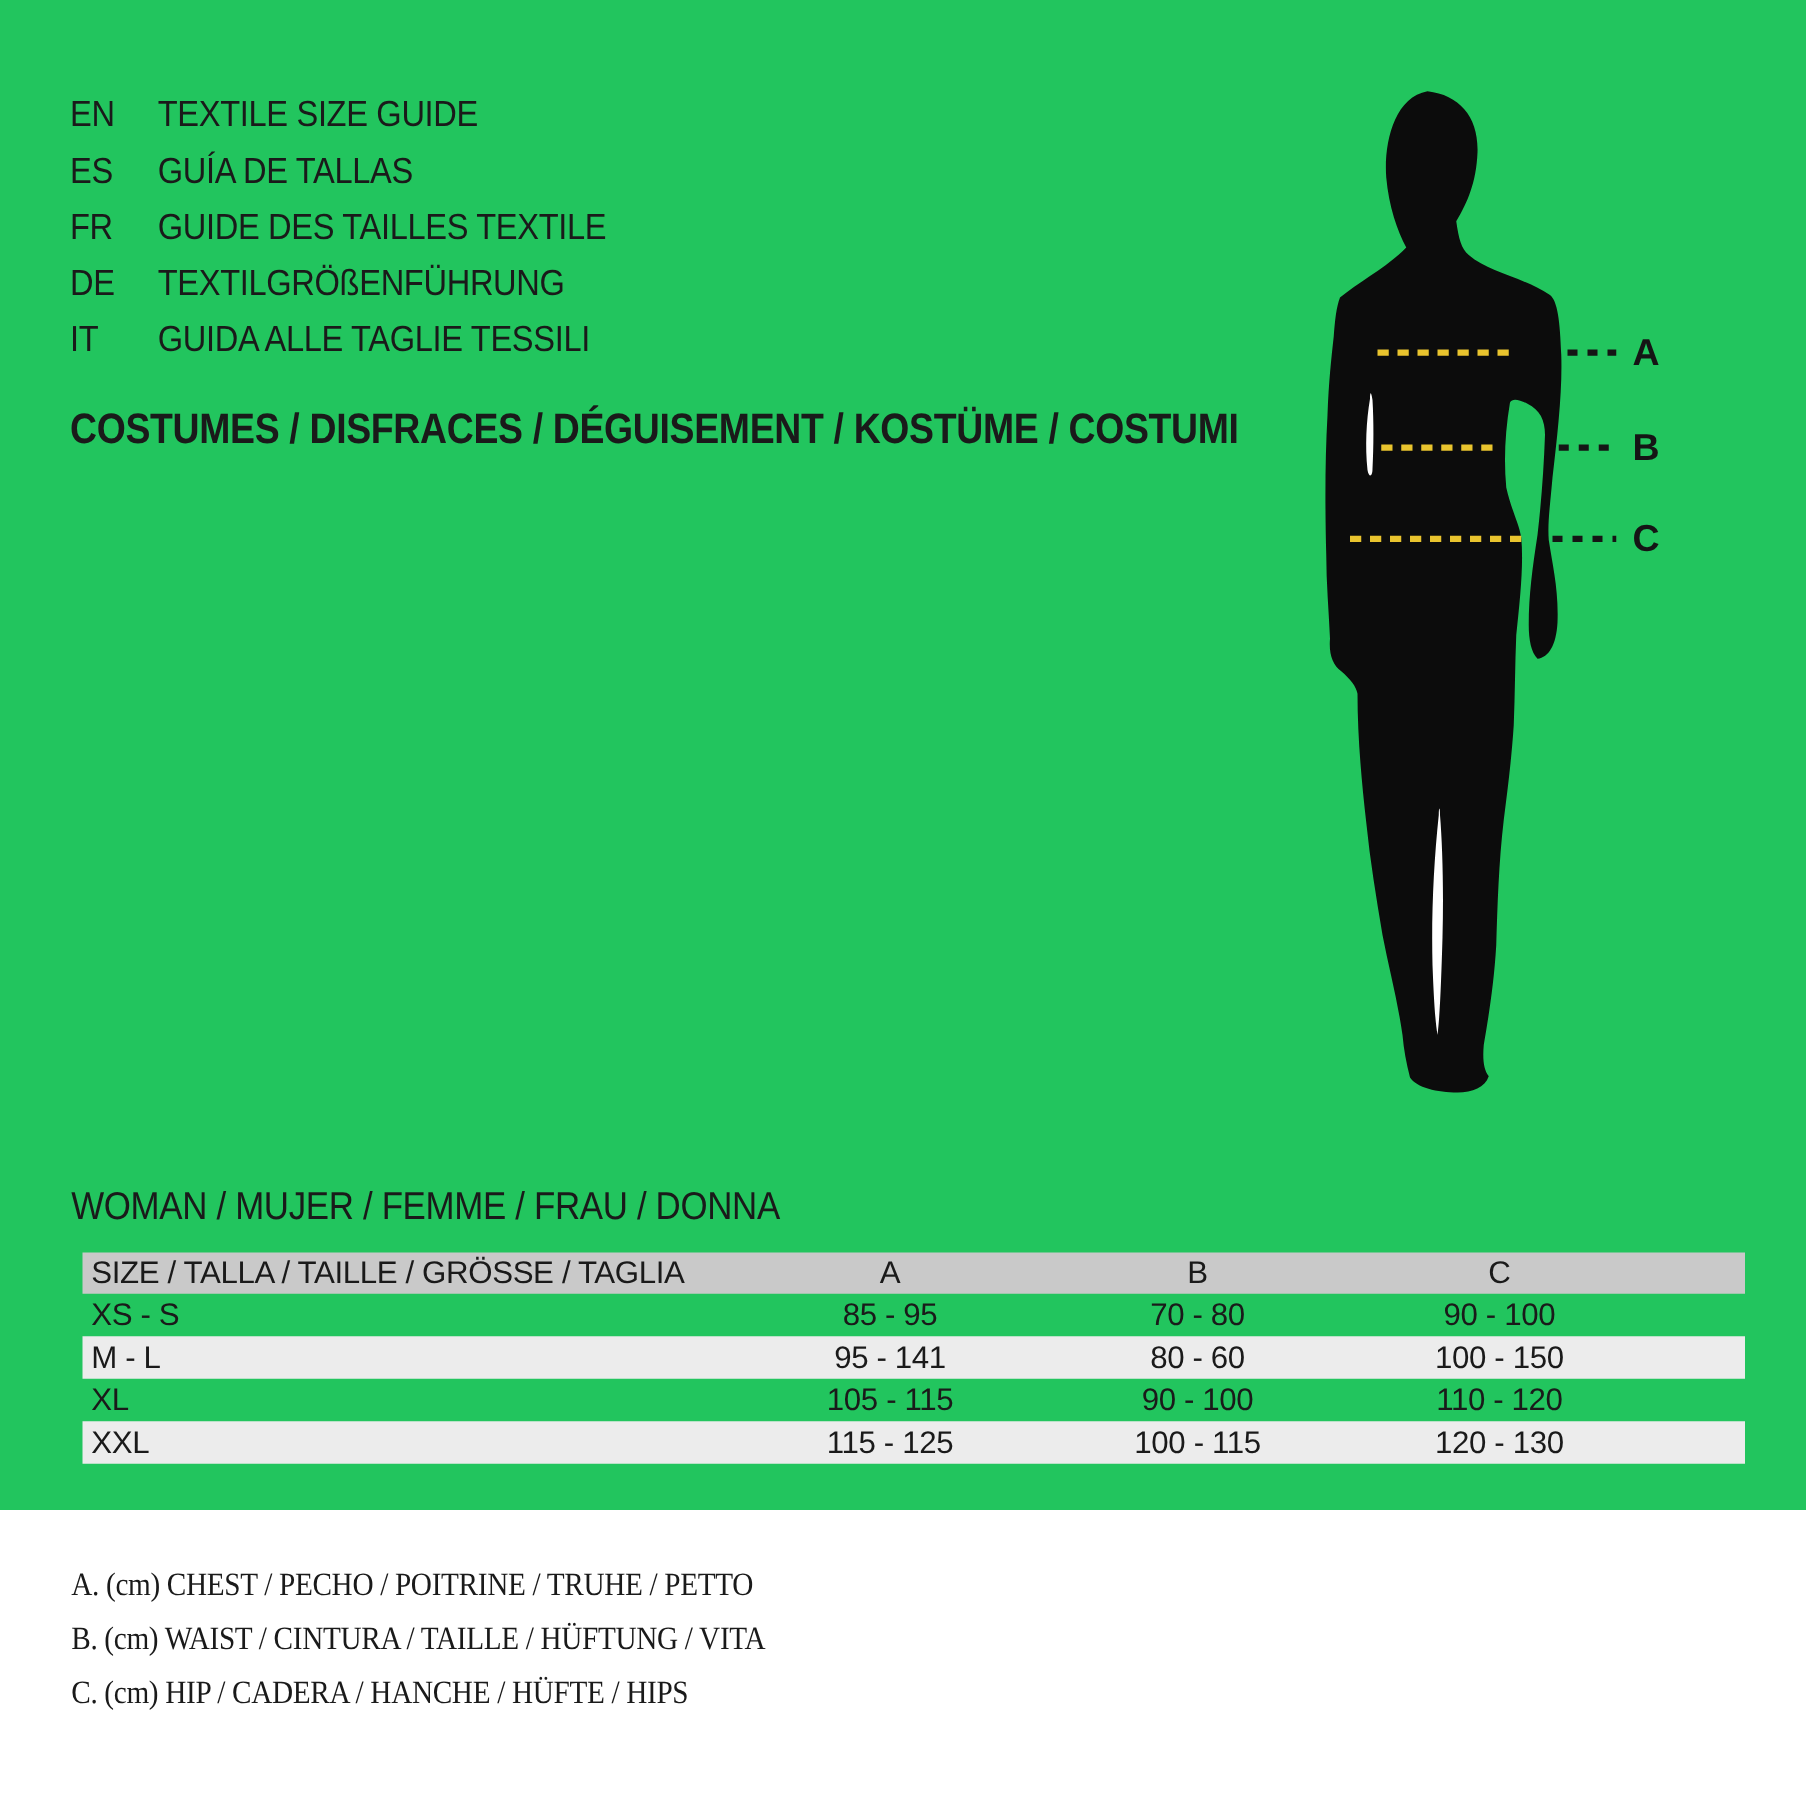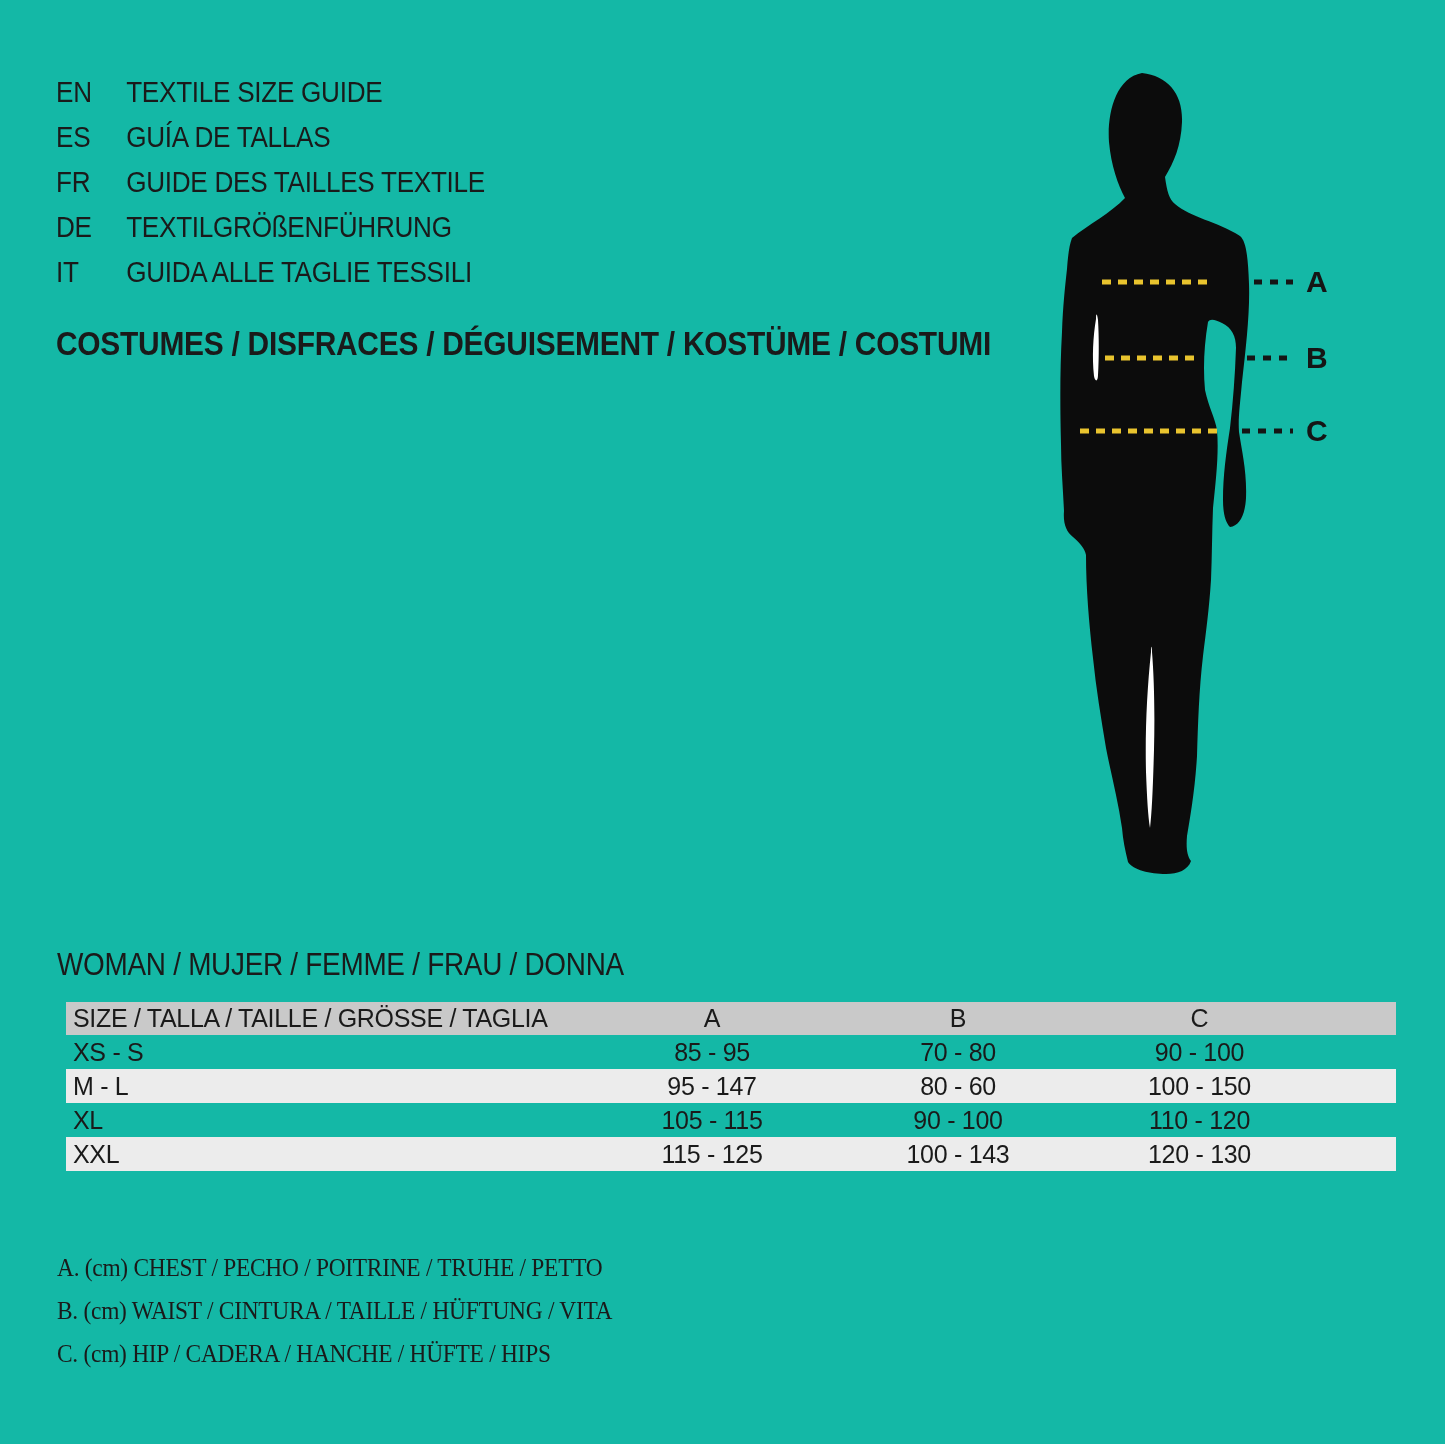--- a/index.html
+++ b/index.html
@@ -1,19 +1,19 @@
 <!DOCTYPE html>
 <html><head>
 <meta charset="utf-8">
 <title>Textile Size Guide</title>
 <style>
   html,body{margin:0;padding:0;}
   body{width:1445px;height:1444px;background:#ffffff;overflow:hidden;
        font-family:"Liberation Sans",sans-serif;color:#1a1a1a;}
-  .page{position:relative;width:1445px;height:1444px;background:#14b8a6;}
+  .page{position:relative;width:1445px;height:1208px;background:#22c55e;}
 
   
   .lang-block{position:absolute;left:56px;top:70px;}
   .lang-row{display:flex;height:45px;align-items:center;font-size:29px;
             letter-spacing:-0.3px;transform:scaleX(0.9);transform-origin:0 50%;
             white-space:nowrap;font-weight:500;}
   .lang-code{width:78px;flex:0 0 auto;}
 
   
   .category-title{position:absolute;left:56px;top:326px;font-size:34px;line-height:34px;
@@ -158,34 +158,34 @@
     </thead>
     <tbody>
       <tr>
         <td class="cell-label">XS - S</td>
         <td class="cell-num">85 - 95</td>
         <td class="cell-num">70 - 80</td>
         <td class="cell-num cell-c">90 - 100</td>
       </tr>
       <tr>
         <td class="cell-label">M - L</td>
-        <td class="cell-num">95 - 147</td>
+        <td class="cell-num">95 - 141</td>
         <td class="cell-num">80 - 60</td>
         <td class="cell-num cell-c">100 - 150</td>
       </tr>
       <tr>
         <td class="cell-label">XL</td>
         <td class="cell-num">105 - 115</td>
         <td class="cell-num">90 - 100</td>
         <td class="cell-num cell-c">110 - 120</td>
       </tr>
       <tr>
         <td class="cell-label">XXL</td>
         <td class="cell-num">115 - 125</td>
-        <td class="cell-num">100 - 143</td>
+        <td class="cell-num">100 - 115</td>
         <td class="cell-num cell-c">120 - 130</td>
       </tr>
     </tbody>
   </table>
 
   <div class="legend-block">
     <div class="legend-row">A. (cm) CHEST / PECHO / POITRINE / TRUHE / PETTO</div>
     <div class="legend-row">B. (cm) WAIST / CINTURA / TAILLE / HÜFTUNG / VITA</div>
     <div class="legend-row">C. (cm) HIP / CADERA / HANCHE / HÜFTE / HIPS</div>
   </div>

